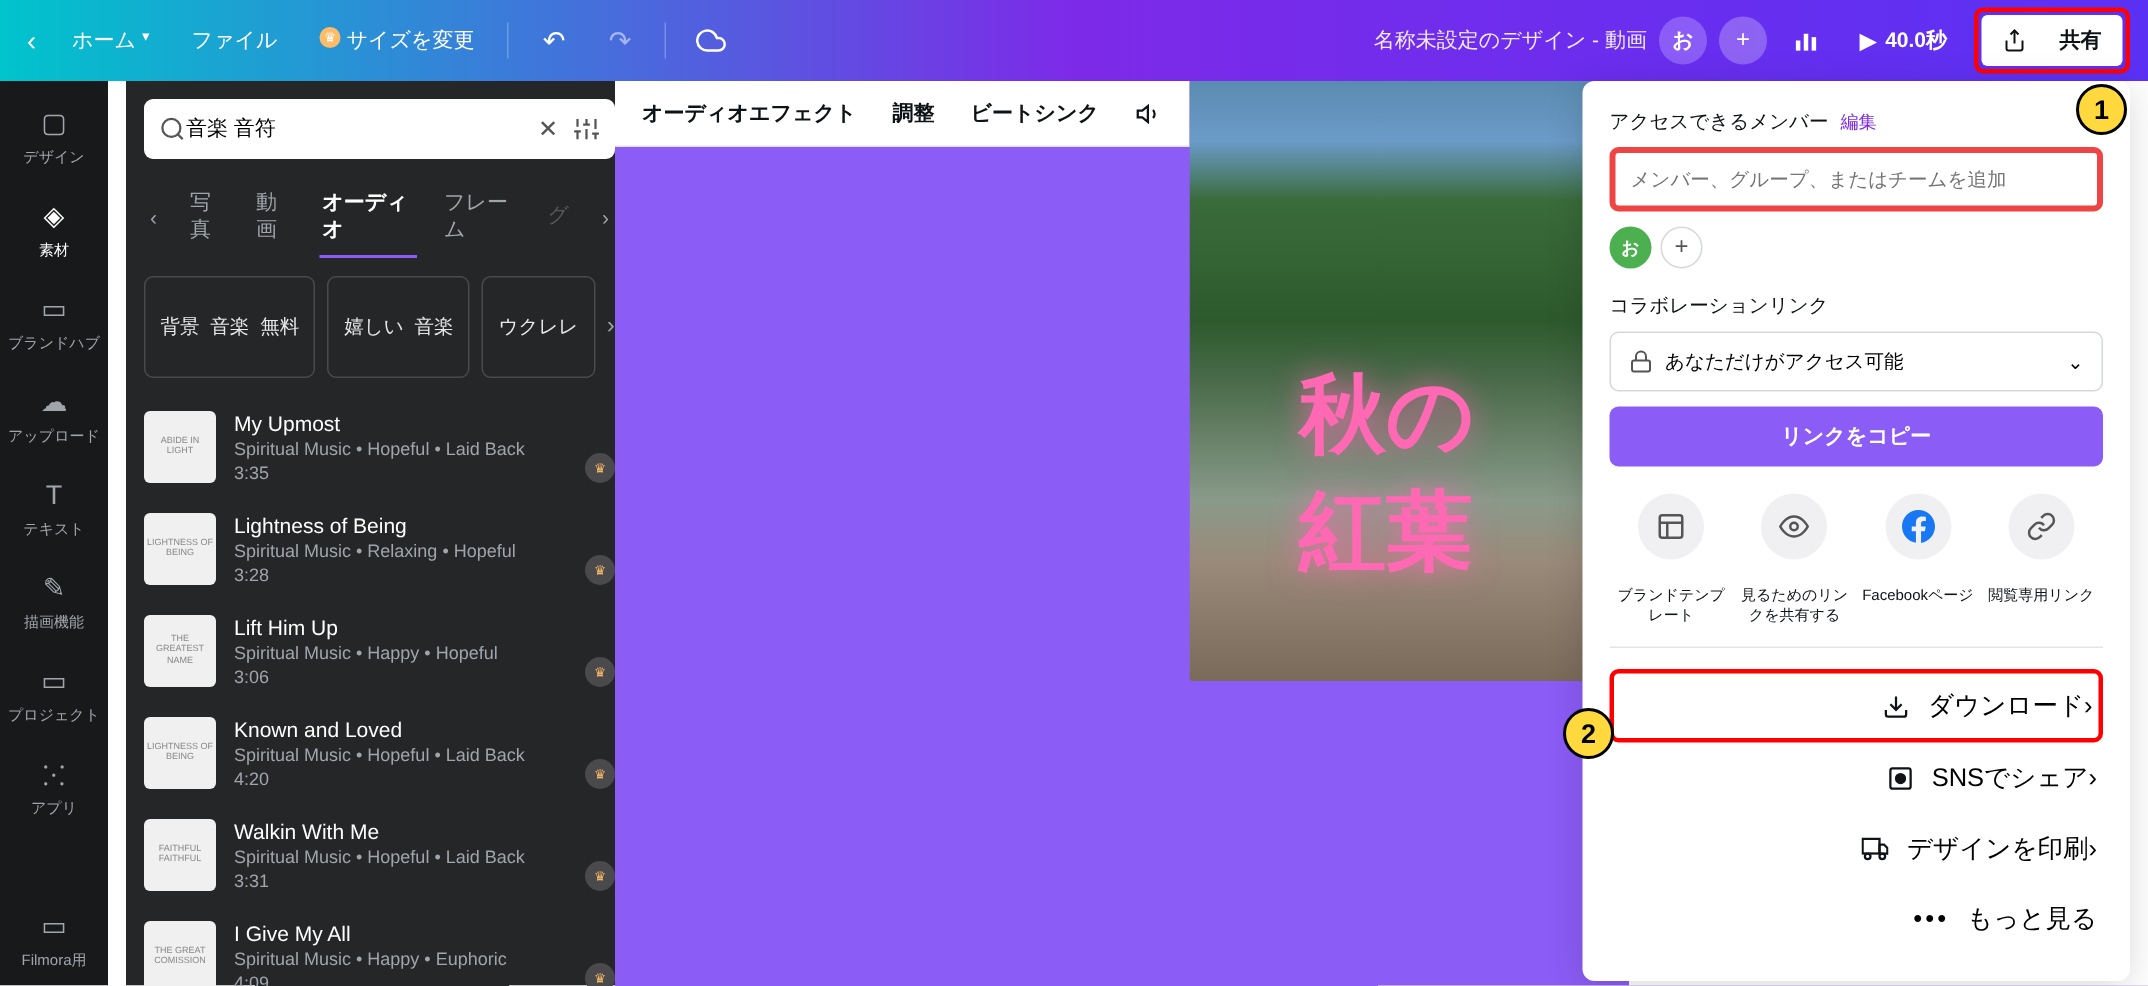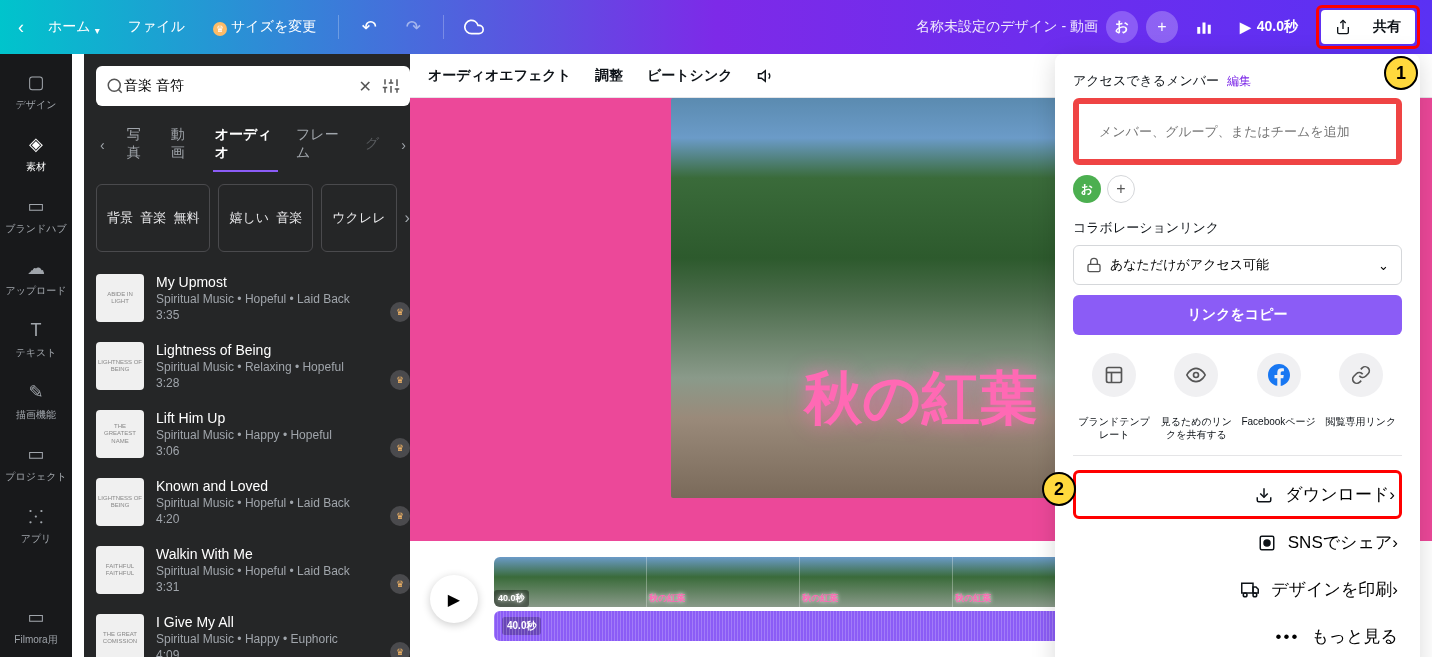--- a/index.html
+++ b/index.html
@@ -1,20 +1,20 @@
 <!DOCTYPE html>
 <html><head>
 <meta charset="utf-8">
 <style>
 * { margin: 0; padding: 0; box-sizing: border-box; font-family: -apple-system, BlinkMacSystemFont, "Segoe UI", "Helvetica Neue", Arial, sans-serif; }
 body { width: 1432px; height: 657px; overflow: hidden; background: #fff; position: relative; }
 
 
 .topbar { height: 54px; background: linear-gradient(90deg, #00c4cc 0%, #7d2ae8 50%, #5a31f4 100%); display: flex; align-items: center; padding: 0 12px; gap: 8px; color: #fff; }
-.topbar .nav-item { padding: 8px 10px; font-size: 14px; font-weight: 500; display: flex; align-items: flex-end; gap: 4px; cursor: pointer; border-radius: 4px; }
+.topbar .nav-item { padding: 8px 10px; font-size: 14px; font-weight: 500; display: flex; align-items: flex-start; gap: 4px; cursor: pointer; border-radius: 4px; }
 .topbar .chevron-l { font-size: 18px; padding: 6px; cursor: pointer; }
 .topbar .crown { width: 14px; height: 14px; background: #fdbc68; border-radius: 50%; display: inline-flex; align-items: center; justify-content: center; font-size: 9px; }
 .topbar .sep { width: 1px; height: 24px; background: rgba(255,255,255,0.25); margin: 0 4px; }
 .topbar .icon-btn { width: 36px; height: 36px; display: flex; align-items: center; justify-content: center; cursor: pointer; border-radius: 4px; font-size: 18px; }
 .topbar .spacer { flex: 1; }
 .topbar .title { font-size: 14px; opacity: 0.9; }
 .topbar .avatar { width: 32px; height: 32px; border-radius: 50%; background: #8b5cf6; display: flex; align-items: center; justify-content: center; font-size: 14px; font-weight: 600; }
 .topbar .plus-btn { width: 32px; height: 32px; border-radius: 50%; background: rgba(255,255,255,0.25); display: flex; align-items: center; justify-content: center; cursor: pointer; }
 .topbar .duration { display: flex; align-items: center; gap: 6px; padding: 6px 10px; font-size: 14px; font-weight: 600; }
 .share-btn { display: flex; align-items: center; gap: 22px; padding: 8px 14px; background: #fff; color: #0e1318; border-radius: 4px; font-size: 14px; font-weight: 600; cursor: pointer; }
@@ -43,21 +43,21 @@
 .track { display: flex; gap: 12px; padding: 10px 0; align-items: flex-start; position: relative; }
 .track .thumb { width: 48px; height: 48px; background: #f0f0f0; border-radius: 4px; font-size: 6px; color: #888; display: flex; align-items: center; justify-content: center; text-align: center; line-height: 1.2; padding: 2px; }
 .track .meta { flex: 1; min-width: 0; }
 .track .title { font-size: 14px; font-weight: 500; color: #fff; margin-bottom: 2px; }
 .track .sub { font-size: 12px; color: #a0a5ab; }
 .track .dur { font-size: 12px; color: #a0a5ab; margin-top: 2px; }
 .track .crown-b { position: absolute; right: 0; bottom: 10px; width: 20px; height: 20px; background: #4a4a4d; border-radius: 50%; display: flex; align-items: center; justify-content: center; font-size: 9px; color: #fdbc68; }
 .panel-handle { position: absolute; right: -14px; top: 50%; transform: translateY(-50%); width: 14px; height: 60px; background: #252627; border-radius: 0 6px 6px 0; display: flex; align-items: center; justify-content: center; color: #a0a5ab; font-size: 10px; cursor: pointer; }
 
 
-.canvas-area { position: absolute; left: 410px; top: 54px; right: 0; bottom: 0; background: #ec4899; display: flex; flex-direction: column; }
+.canvas-area { position: absolute; left: 410px; top: 54px; right: 0; bottom: 0; background: #8b5cf6; display: flex; flex-direction: row; }
 .canvas-toolbar { height: 44px; background: #fff; border-bottom: 1px solid #e5e5e7; display: flex; align-items: center; padding: 0 18px; gap: 24px; font-size: 14px; font-weight: 600; color: #0e1318; }
 .canvas-toolbar .tb-item { cursor: pointer; }
 .canvas-main { flex: 1; display: flex; align-items: flex-start; justify-content: center; padding: 0; overflow: hidden; }
 .video-frame { width: 500px; height: 400px; background: linear-gradient(180deg, #5b8bb0 0%, #6b9bc8 10%, #3a6b3a 20%, #2d5a2d 40%, #4a6b4a 50%, #8a9a8a 70%, #9a8a7a 80%, #7a6a5a 100%); position: relative; border-radius: 2px; overflow: hidden; }
 .video-frame .overlay-text { position: absolute; bottom: 60px; left: 50%; transform: translateX(-50%); font-size: 58px; font-weight: 700; color: #ff69b4; text-shadow: 0 0 20px rgba(255,105,180,0.8); }
 .timeline-area { background: #fff; padding: 16px 20px; display: flex; align-items: center; gap: 16px; }
 .play-btn { width: 48px; height: 48px; border-radius: 50%; background: #fff; box-shadow: 0 2px 8px rgba(0,0,0,0.2); display: flex; align-items: center; justify-content: center; cursor: pointer; font-size: 16px; }
 .timeline-tracks { flex: 1; display: flex; flex-direction: column; gap: 4px; }
 .thumb-strip { display: flex; height: 50px; border-radius: 6px; overflow: hidden; }
 .thumb-strip .tseg { flex: 1; background: linear-gradient(180deg, #6b9bc8 0%, #3a6b3a 40%, #8a9a8a 100%); position: relative; border-right: 1px solid rgba(255,255,255,0.3); display: flex; align-items: flex-end; }
@@ -65,21 +65,21 @@
 .thumb-strip .tseg:first-child .lbl { color: #fff; background: rgba(0,0,0,0.4); padding: 2px 4px; border-radius: 3px; }
 .audio-strip { height: 30px; background: #8b5cf6; border-radius: 6px; position: relative; display: flex; align-items: center; padding: 0 8px; overflow: hidden; }
 .audio-strip .alabel { font-size: 10px; color: #fff; background: rgba(0,0,0,0.25); padding: 2px 5px; border-radius: 3px; font-weight: 600; }
 .audio-strip .wave { position: absolute; inset: 0; background: repeating-linear-gradient(90deg, rgba(255,255,255,0.4) 0px, rgba(255,255,255,0.4) 1px, transparent 1px, transparent 3px); opacity: 0.5; }
 
 
 .share-panel { position: absolute; right: 12px; top: 54px; width: 365px; background: #fff; border-radius: 8px; box-shadow: 0 4px 24px rgba(0,0,0,0.15); z-index: 100; padding: 18px; }
 .share-panel h2 { font-size: 16px; font-weight: 700; margin-bottom: 14px; }
 .share-panel .section-label { font-size: 13px; color: #0e1318; font-weight: 500; margin-bottom: 8px; display: flex; align-items: center; gap: 8px; }
 .share-panel .section-label a { color: #7d2ae8; font-size: 12px; cursor: pointer; }
-.share-panel .member-input { width: 100%; border: 6px solid #ef4444; border-radius: 6px; padding: 20px; font-size: 13px; margin-bottom: 10px; }
+.share-panel .member-input { width: 100%; border: 4px solid #ef4444; border-radius: 6px; padding: 10px; font-size: 13px; margin-bottom: 10px; }
 .share-panel .avatar-row { display: flex; align-items: center; gap: 6px; margin-bottom: 16px; }
 .share-panel .av { width: 28px; height: 28px; border-radius: 50%; background: #4caf50; color: #fff; display: flex; align-items: center; justify-content: center; font-size: 12px; font-weight: 600; }
 .share-panel .av-plus { width: 28px; height: 28px; border-radius: 50%; border: 1px solid #d5d7da; display: flex; align-items: center; justify-content: center; cursor: pointer; color: #555; }
 .share-panel .link-select { width: 100%; border: 1px solid #d5d7da; border-radius: 6px; padding: 10px 12px; font-size: 13px; display: flex; align-items: center; justify-content: space-between; cursor: pointer; margin-bottom: 10px; }
 .share-panel .copy-btn { width: 100%; background: #8b5cf6; color: #fff; border: none; border-radius: 6px; padding: 11px; font-size: 14px; font-weight: 600; cursor: pointer; margin-bottom: 18px; }
 .share-panel .share-grid { display: flex; justify-content: space-around; margin-bottom: 14px; padding-bottom: 14px; border-bottom: 1px solid #e5e5e7; }
 .share-panel .share-opt { display: flex; flex-direction: column; align-items: center; gap: 18px; cursor: pointer; width: 80px; }
 .share-panel .share-opt .circ { width: 44px; height: 44px; border-radius: 50%; background: #f0f0f2; display: flex; align-items: center; justify-content: center; font-size: 18px; }
 .share-panel .share-opt .olabel { font-size: 10px; text-align: center; color: #0e1318; line-height: 1.3; }
 .share-panel .list-row { display: flex; align-items: center; justify-content: flex-end; padding: 12px 4px; cursor: pointer; font-size: 17px; }

